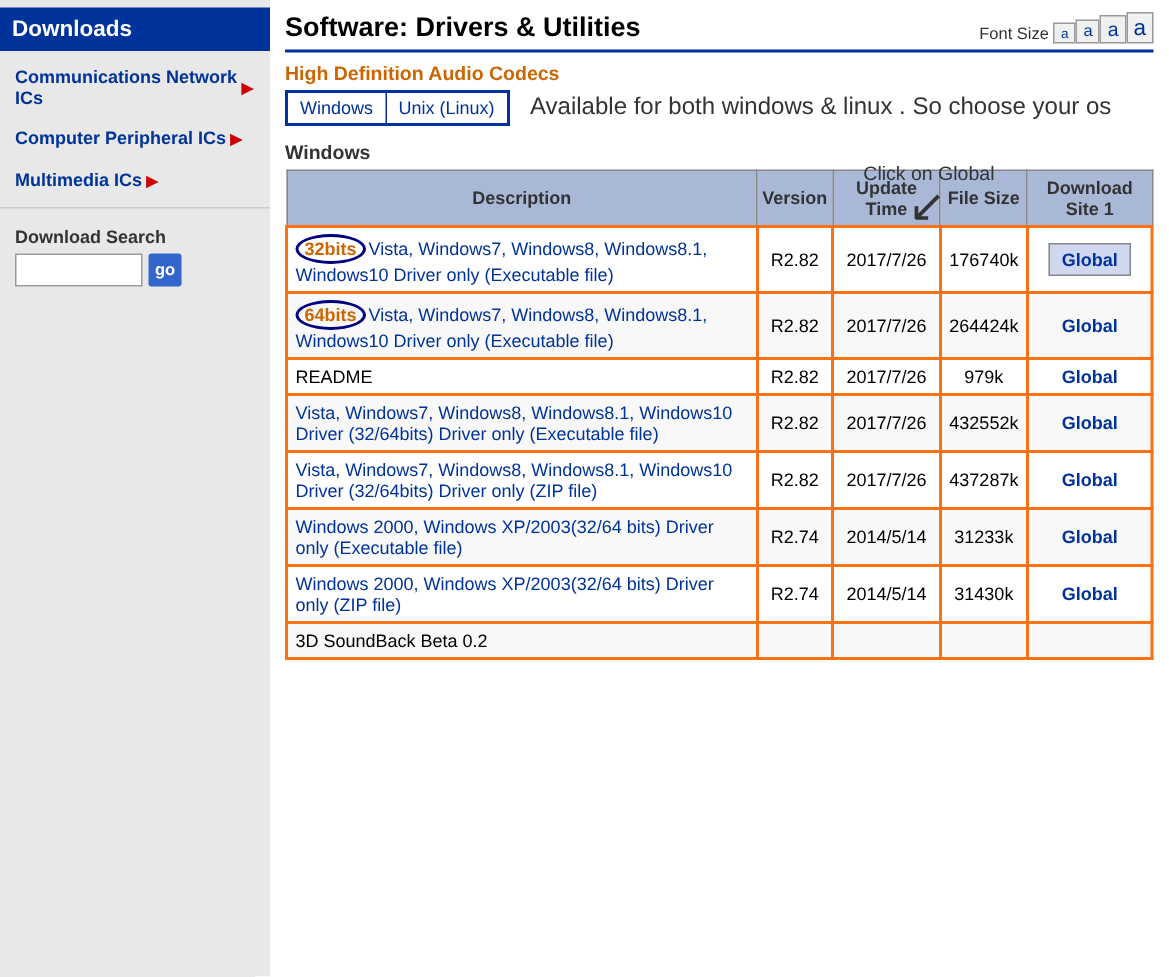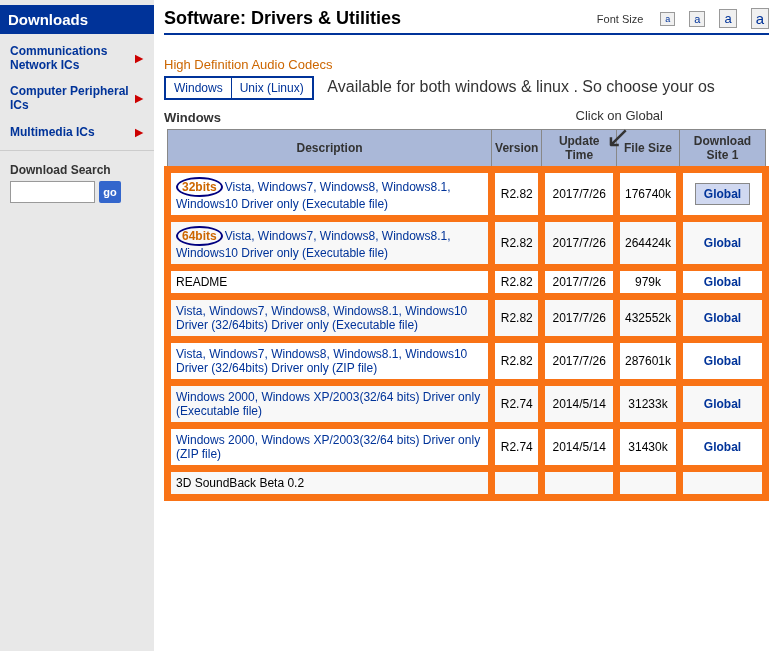--- a/index.html
+++ b/index.html
@@ -3,21 +3,21 @@
   <meta charset="utf-8">
   <style>
     * { margin: 0; padding: 0; box-sizing: border-box; }
     body { font-family: Arial, sans-serif; font-size: 13px; background: #fff; width: 779px; }
 
     
     .container { display: flex; width: 779px; min-height: 651px; }
 
     
     .sidebar {
-      width: 154px;
+      width: 180px;
       background: #e8e8e8;
       flex-shrink: 0;
       padding-top: 5px;
     }
     .sidebar-title {
       background: #003399;
       color: #fff;
       font-size: 15px;
       font-weight: bold;
       padding: 6px 8px;
@@ -26,21 +26,20 @@
     .sidebar-item {
       padding: 6px 8px 6px 10px;
       color: #003399;
       font-size: 12px;
       font-weight: bold;
       cursor: pointer;
       border-bottom: none;
       position: relative;
       display: flex;
       align-items: center;
-      justify-content: space-between;
     }
     .sidebar-item .arrow {
       color: #cc0000;
       font-size: 14px;
       font-weight: bold;
     }
     .sidebar-divider {
       border-top: 1px solid #ccc;
       margin: 4px 0;
     }
@@ -89,44 +88,44 @@
       border-bottom: 2px solid #003399;
       padding-bottom: 4px;
     }
     .main-title {
       font-size: 18px;
       font-weight: bold;
       color: #000000;
     }
     .font-size-controls {
       display: flex;
-      align-items: center;
-      gap: 14px;
+      align-items: flex-end;
+      gap: 0;
       font-size: 11px;
       color: #333;
     }
     .font-size-controls span.label { margin-right: 3px; }
     .font-btn {
       border: 1px solid #999;
       background: #f0f0f0;
       cursor: pointer;
       padding: 1px 4px;
       font-size: 10px;
       color: #003399;
     }
     .font-btn.sm { font-size: 9px; }
     .font-btn.md { font-size: 11px; }
     .font-btn.lg { font-size: 13px; }
     .font-btn.xl { font-size: 15px; }
 
     .section-title {
       color: #cc6600;
-      font-weight: normal;
+      font-weight: bold;
       font-size: 13px;
-      margin: 22px 0 4px 0;
+      margin: 6px 0 4px 0;
     }
     .os-tabs {
       display: inline-flex;
       border: 2px solid #003399;
       margin-bottom: 4px;
     }
     .os-tab {
       padding: 3px 8px;
       font-size: 12px;
       color: #003399;
@@ -176,21 +175,21 @@
     }
     .dl-table th {
       background: #aab8d8;
       color: #333;
       text-align: center;
       padding: 4px 3px;
       border: 1px solid #888;
       font-size: 12px;
     }
     .dl-table td {
-      border: 7px solid #f97316;
+      border: 2px solid #f97316;
       padding: 4px 5px;
       vertical-align: middle;
     }
     .dl-table tr:nth-child(even) { background: #f8f8f8; }
 
     .desc-link { color: #003399; text-decoration: none; }
     .global-link {
       color: #003399;
       text-decoration: none;
       font-weight: bold;
@@ -316,21 +315,21 @@
             <td><a href="#" class="desc-link">Vista, Windows7, Windows8, Windows8.1, Windows10 Driver (32/64bits) Driver only (Executable file)</a></td>
             <td class="center">R2.82</td>
             <td class="center">2017/7/26</td>
             <td class="center">432552k</td>
             <td class="center"><a href="#" class="global-link">Global</a></td>
           </tr>
           <tr>
             <td><a href="#" class="desc-link">Vista, Windows7, Windows8, Windows8.1, Windows10 Driver (32/64bits) Driver only (ZIP file)</a></td>
             <td class="center">R2.82</td>
             <td class="center">2017/7/26</td>
-            <td class="center">287601k</td>
+            <td class="center">437287k</td>
             <td class="center"><a href="#" class="global-link">Global</a></td>
           </tr>
           <tr>
             <td><a href="#" class="desc-link">Windows 2000, Windows XP/2003(32/64 bits) Driver only (Executable file)</a></td>
             <td class="center">R2.74</td>
             <td class="center">2014/5/14</td>
             <td class="center">31233k</td>
             <td class="center"><a href="#" class="global-link">Global</a></td>
           </tr>
           <tr>

